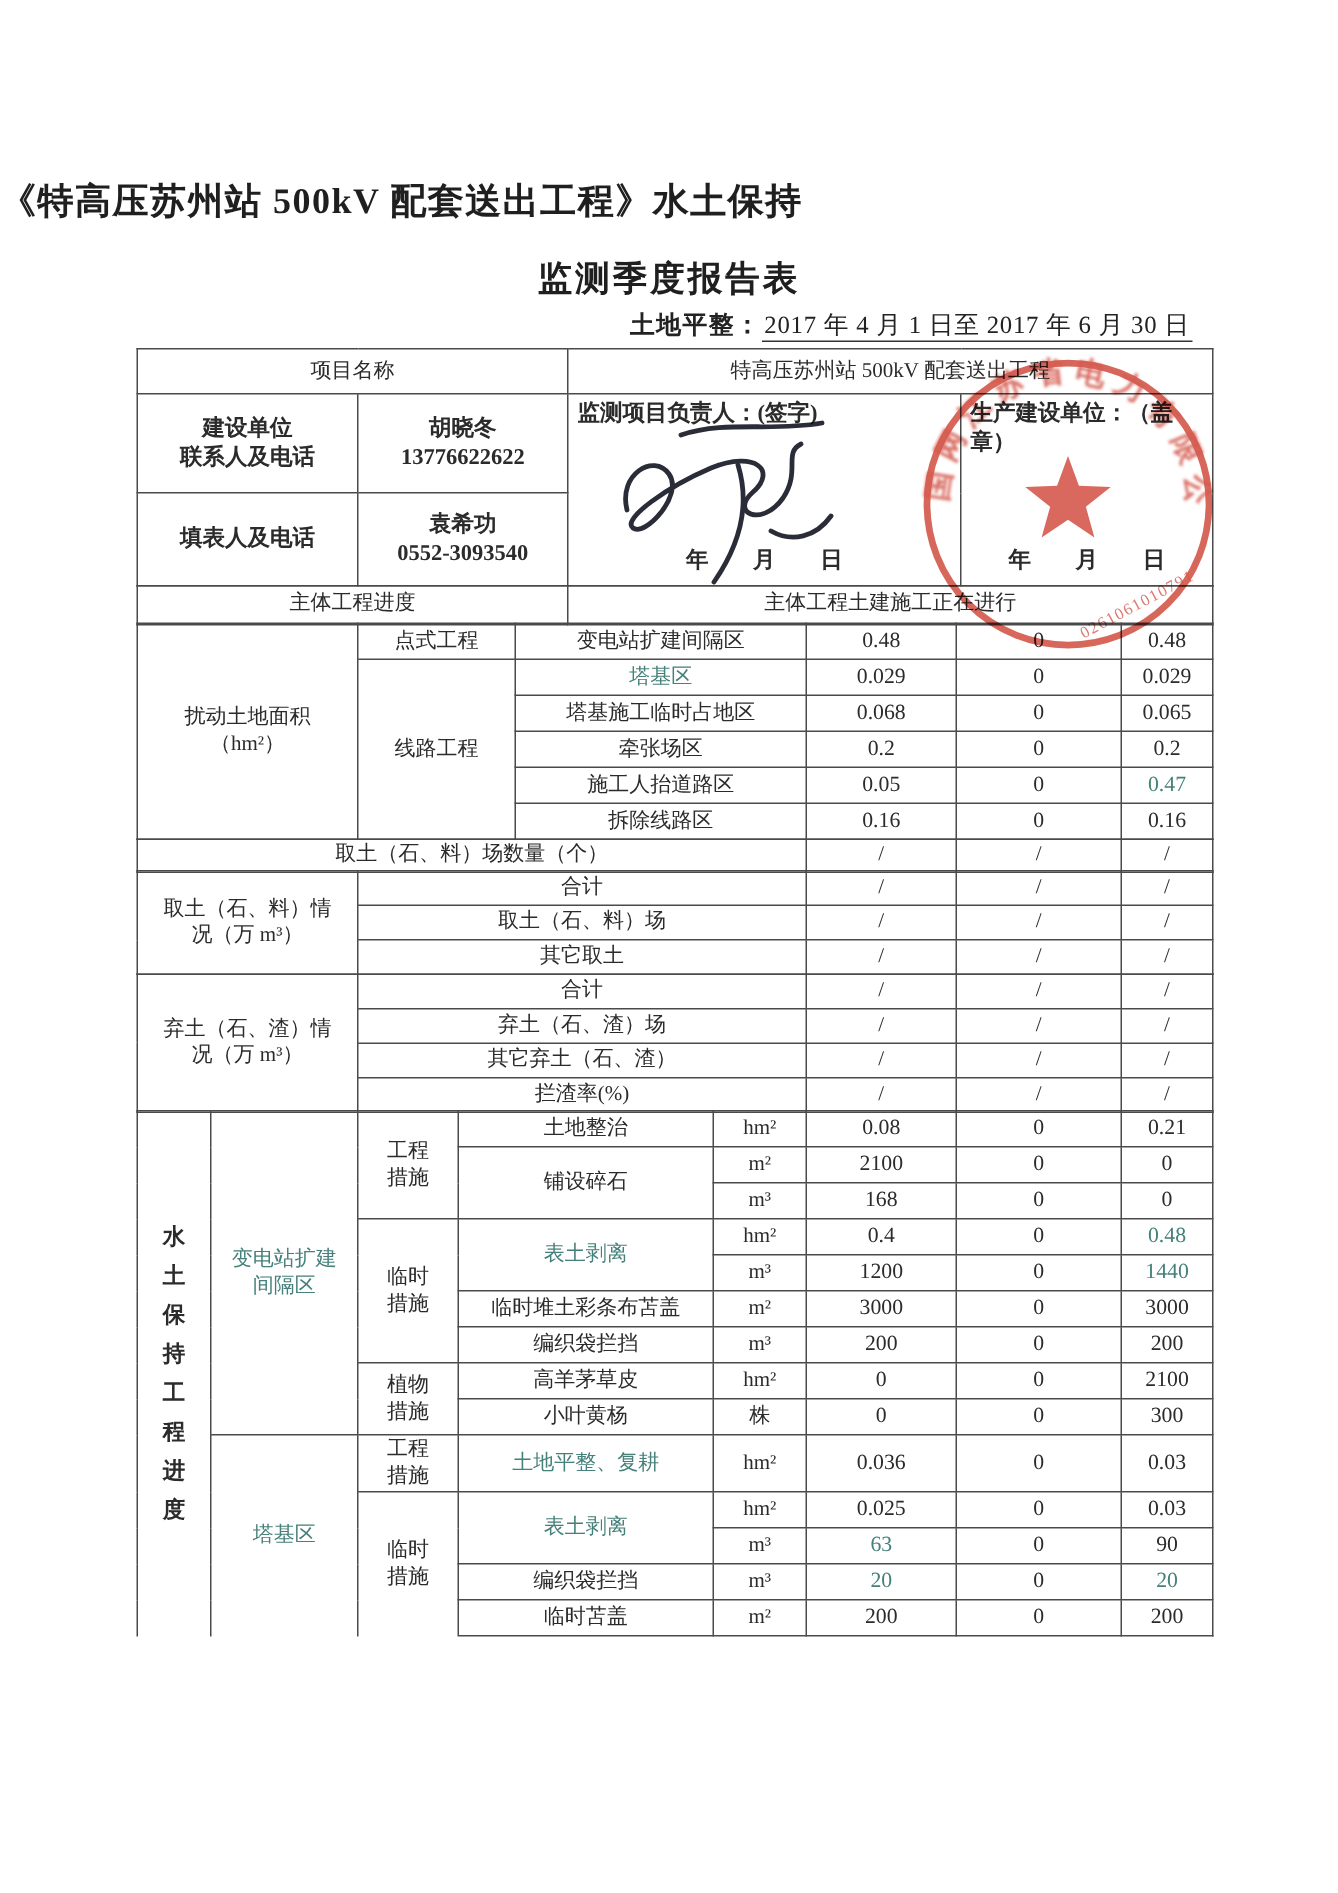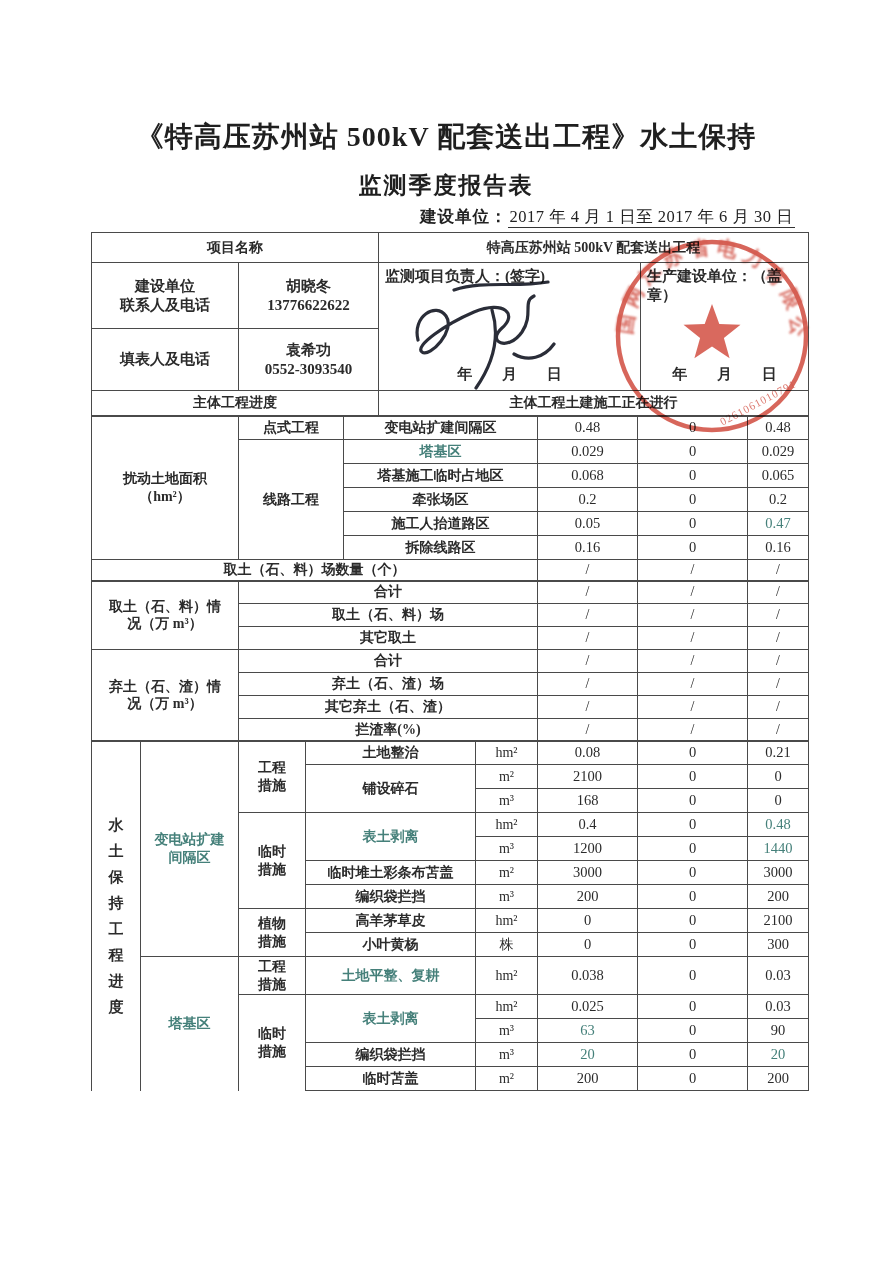--- a/index.html
+++ b/index.html
@@ -1,35 +1,35 @@
 <!DOCTYPE html>
 <html><head>
 <meta charset="utf-8">
 <style>
   html,body{margin:0;padding:0;}
   body{
     width:892px;height:1262px;position:relative;background:#ffffff;
     font-family:"Liberation Serif","DejaVu Serif",serif;color:#2b2b2b;
     overflow:hidden;
   }
-  .title1{position:absolute;top:118px;left:0;width:892px;text-align:center;
-    font-size:28px;font-weight:bold;letter-spacing:1px;color:#1f1f1f;}
+  .title1{position:absolute;top:118px;left:0;width:892px;
+    font-size:24px;font-weight:bold;letter-spacing:1px;color:#1f1f1f;}
   .title2{position:absolute;top:170px;left:0;width:892px;text-align:center;
     font-size:23px;font-weight:bold;letter-spacing:2px;color:#1f1f1f;}
   .period{position:absolute;top:206px;left:420px;font-size:16.5px;color:#222;}
   .period .plabel{font-weight:bold;letter-spacing:1px;}
   .period .pvalue{border-bottom:1.5px solid #333;padding:0 2px 1px 2px;letter-spacing:.5px;}
 
   .tables{position:absolute;left:91px;top:232px;width:717px;}
   table{border-collapse:collapse;table-layout:fixed;width:717px;margin-top:-1.5px;}
   table.first{margin-top:0;}
   td{border:1.5px solid #4a4a4a;text-align:center;vertical-align:middle;
      font-size:14px;line-height:1.25;padding:1px 2px;overflow:hidden;color:#2b2b2b;}
   .pre{white-space:pre-line;}
-  .lab{font-weight:bold;}
+  .lab{font-weight:normal;}
   .hdr td{font-weight:bold;font-size:15px;}
   .info td{font-size:15px;font-weight:bold;}
   .info .val{font-weight:bold;}
   .relcell{position:relative;padding:16px;margin-left:36px;}
   .topLab{position:absolute;top:4px;left:6px;right:4px;text-align:left;font-size:15px;font-weight:bold;}
   .dateLine{position:absolute;bottom:6px;left:0;right:0;text-align:center;
      font-size:15px;font-weight:bold;word-spacing:26px;}
   .vert{white-space:pre-line;line-height:26px;font-size:15px;font-weight:bold;letter-spacing:0;}
   .t{color:#45807a;}
   .nb{border-bottom:none !important;}
@@ -38,21 +38,21 @@
   .sig-svg{left:396px;top:266px;}
   .stamp-svg{left:606px;top:234px;opacity:.9;filter:blur(.3px);}
   .ringtext{filter:blur(1.1px);}
 </style>
 </head>
 <body>
 
 <div class="title1">《特高压苏州站 500kV 配套送出工程》水土保持</div>
 <div class="title2">监测季度报告表</div>
 <div class="period">
-  <span class="plabel">建设单位：</span><span class="pvalue">2017 年 4 月 1 日至 2017 年 6 月 30 日</span>
+  <span class="plabel">土地平整：</span><span class="pvalue">2017 年 4 月 1 日至 2017 年 6 月 30 日</span>
 </div>
 
 <div class="tables">
 
   <table class="first">
     <colgroup>
         <col style="width:147px">
         <col style="width:140px">
         <col style="width:262px">
         <col style="width:168px">
@@ -326,21 +326,21 @@
       <td class="num">0</td>
       <td class="num">0</td>
       <td class="num">300</td>
     </tr>
     <tr style="height:24px">
       <td rowspan="5" class="lab t nb">塔基区</td>
       <td class="pre lab">工程
 措施</td>
       <td class="lab t">土地平整、复耕</td>
       <td>hm²</td>
-      <td class="num">0.038</td>
+      <td class="num">0.036</td>
       <td class="num">0</td>
       <td class="num">0.03</td>
     </tr>
     <tr style="height:24px">
       <td rowspan="4" class="pre lab nb">临时
 措施</td>
       <td rowspan="2" class="lab t">表土剥离</td>
       <td>hm²</td>
       <td class="num">0.025</td>
       <td class="num">0</td>

